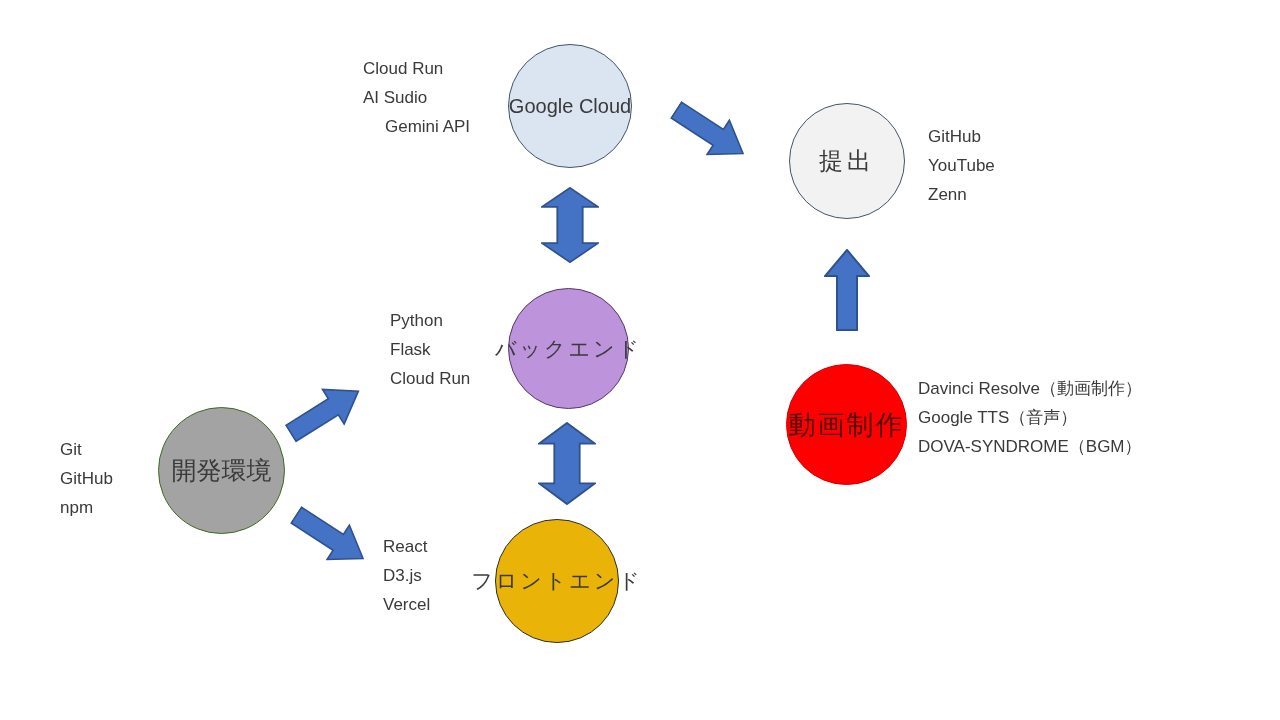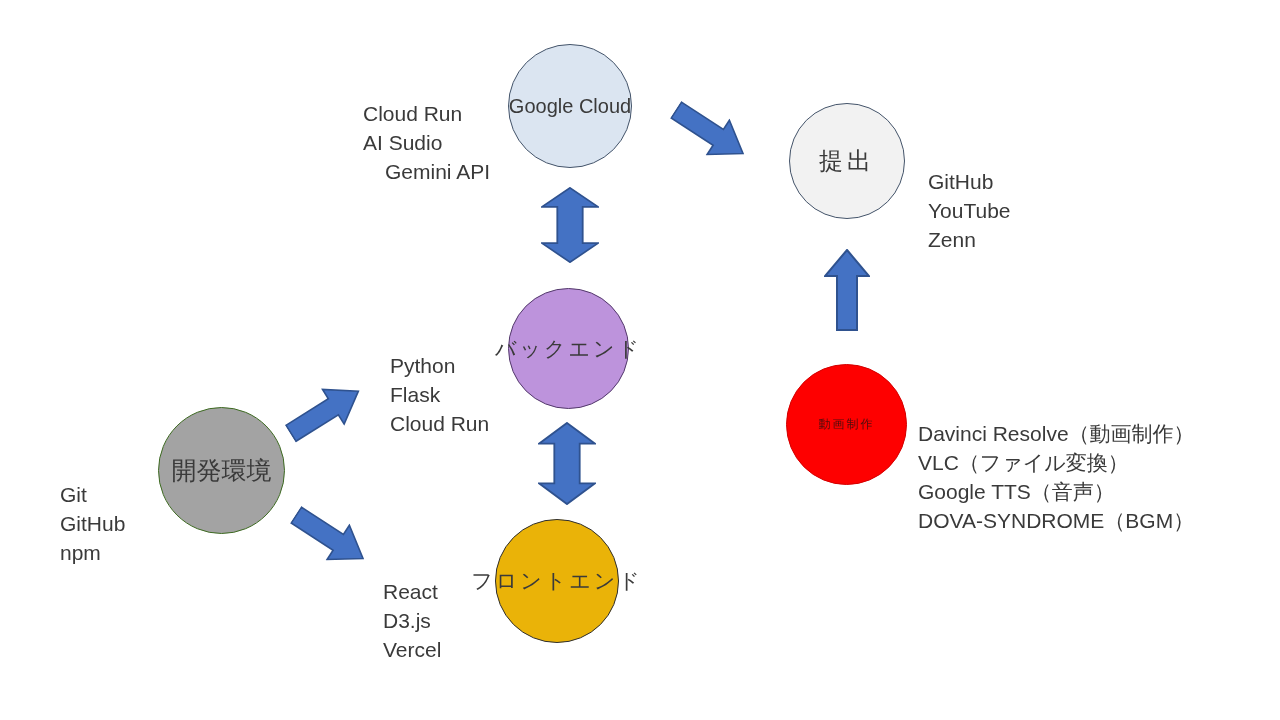--- a/index.html
+++ b/index.html
@@ -30,29 +30,28 @@
            background: #dbe5f1; border: 1.5px solid #44546a; font-size: 20px; }
   .n-sub { left: 789px; top: 103px; width: 116px; height: 116px;
            background: #f2f2f2; border: 1.5px solid #44546a; font-size: 24px; letter-spacing: 4px; }
   .n-be  { left: 508px; top: 288px; width: 121px; height: 121px;
            background: #bd93dc; border: 1.5px solid #53396b; font-size: 21px; letter-spacing: 3px; }
   .n-fe  { left: 495px; top: 519px; width: 124px; height: 124px;
            background: #eab308; border: 1.5px solid #2e2e2e; font-size: 21px; letter-spacing: 3px; }
   .n-dev { left: 158px; top: 407px; width: 127px; height: 127px;
            background: #a3a3a3; border: 1.5px solid #3e6b22; font-size: 25px; }
   .n-vid { left: 786px; top: 364px; width: 121px; height: 121px;
-           background: #fe0000; border: 1.5px solid #d40000; font-size: 12px;
+           background: #fe0000; border: 1.5px solid #d40000; font-size: 27px;
            letter-spacing: 2px; color: #4d0d0d; }
   
   .ann {
     position: absolute;
-    font-size: 21px;
+    font-size: 17px;
     line-height: 29px;
     color: #3a3a3a;
-    margin-top: 45px;
   }
   .ann .indent { padding-left: 22px; }
   .a-gc  { left: 363px; top: 54px;  }
   .a-sub { left: 928px; top: 122px; }
   .a-be  { left: 390px; top: 306px; }
   .a-fe  { left: 383px; top: 532px; }
   .a-dev { left: 60px;  top: 435px; }
   .a-vid { left: 918px; top: 374px; }
   
   .arrow { position: absolute; }
@@ -121,21 +120,20 @@
   </div>
 
   <div class="ann a-dev">
     <div>Git</div>
     <div>GitHub</div>
     <div>npm</div>
   </div>
 
   <div class="ann a-vid">
     <div>Davinci Resolve（動画制作）</div>
-    <div>VLC（ファイル変換）</div>
     <div>Google TTS（音声）</div>
     <div>DOVA-SYNDROME（BGM）</div>
   </div>
 
   <div class="arrow ar-gc-sub">
     <svg viewBox="0 0 100 56" preserveAspectRatio="none">
       <polygon points="1,16 62,16 62,2 98,28 62,54 62,40 1,40" fill="#4472c4" stroke="#2f528f" stroke-width="2" stroke-linejoin="miter"></polygon>
     </svg>
   </div>
 

